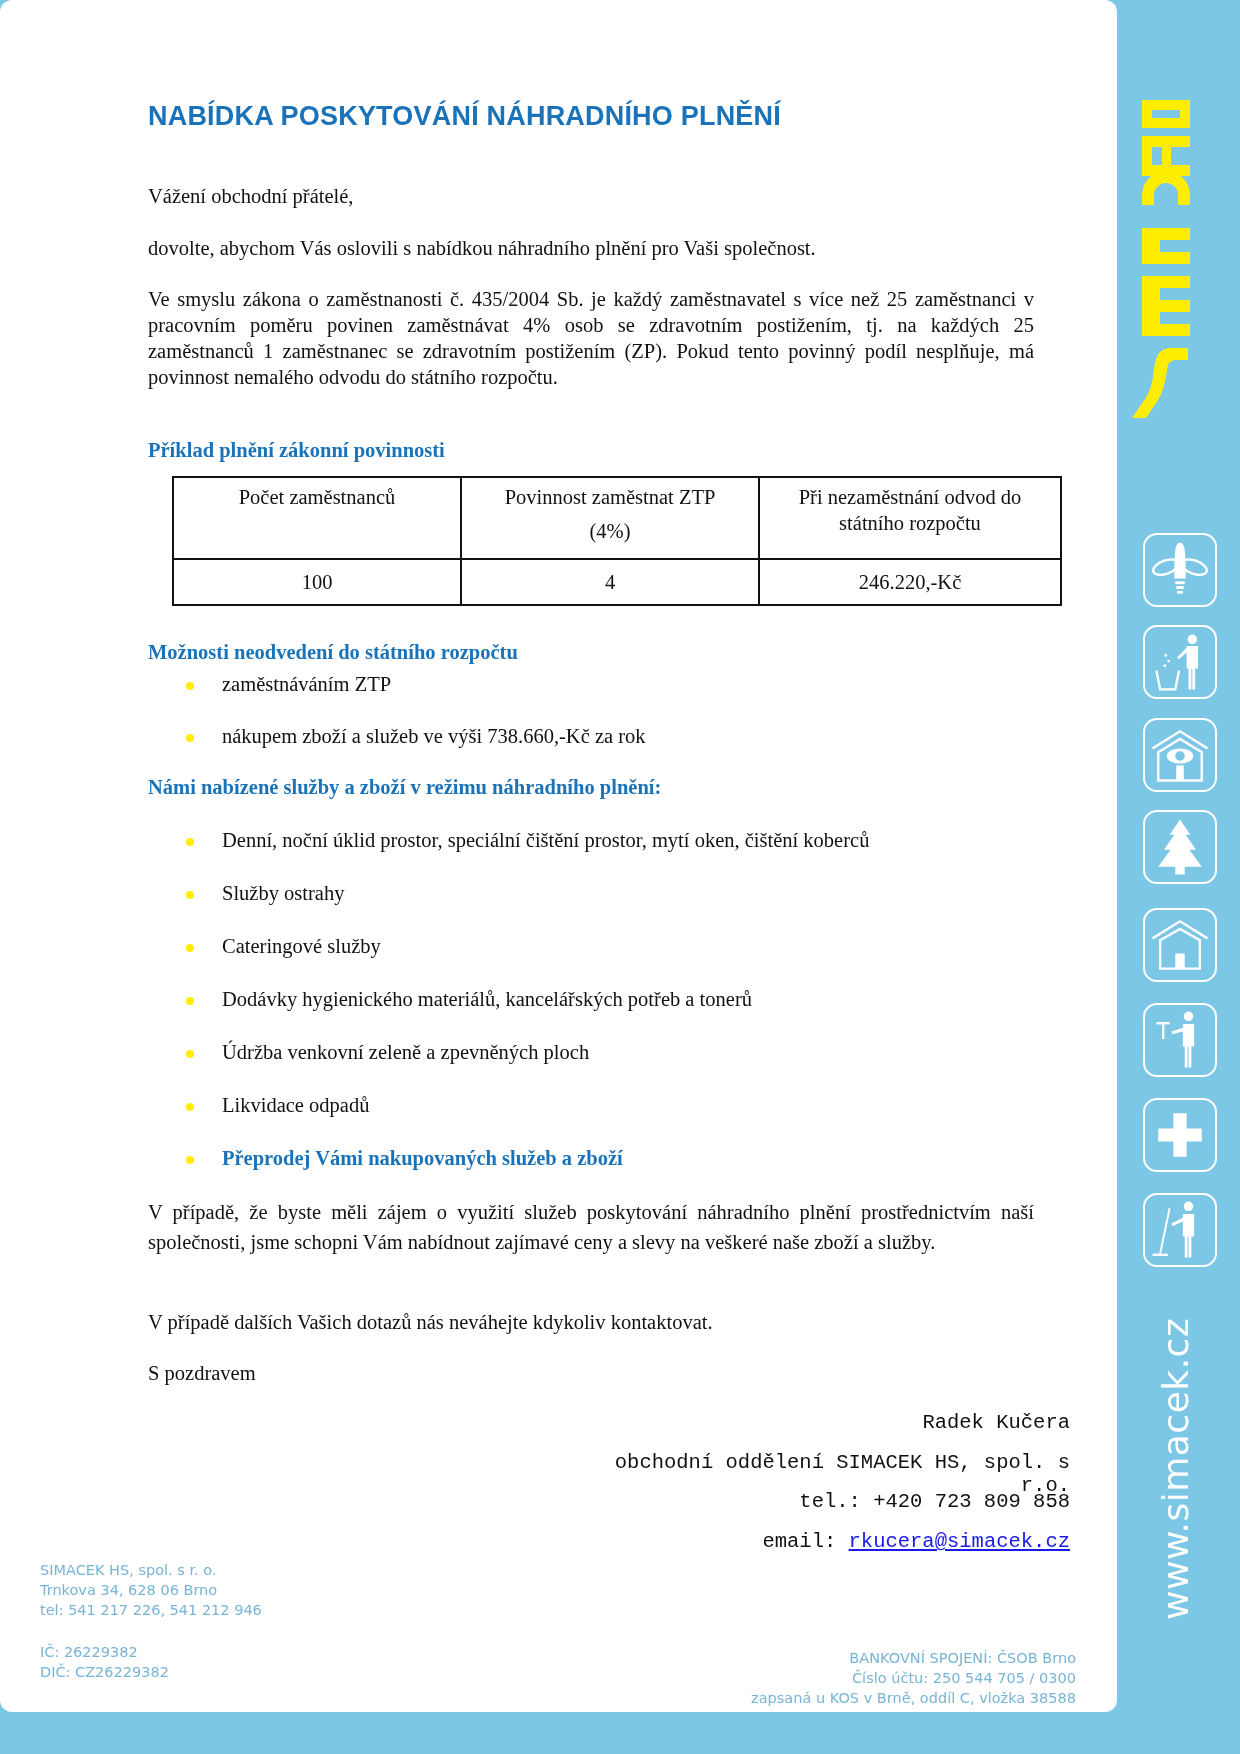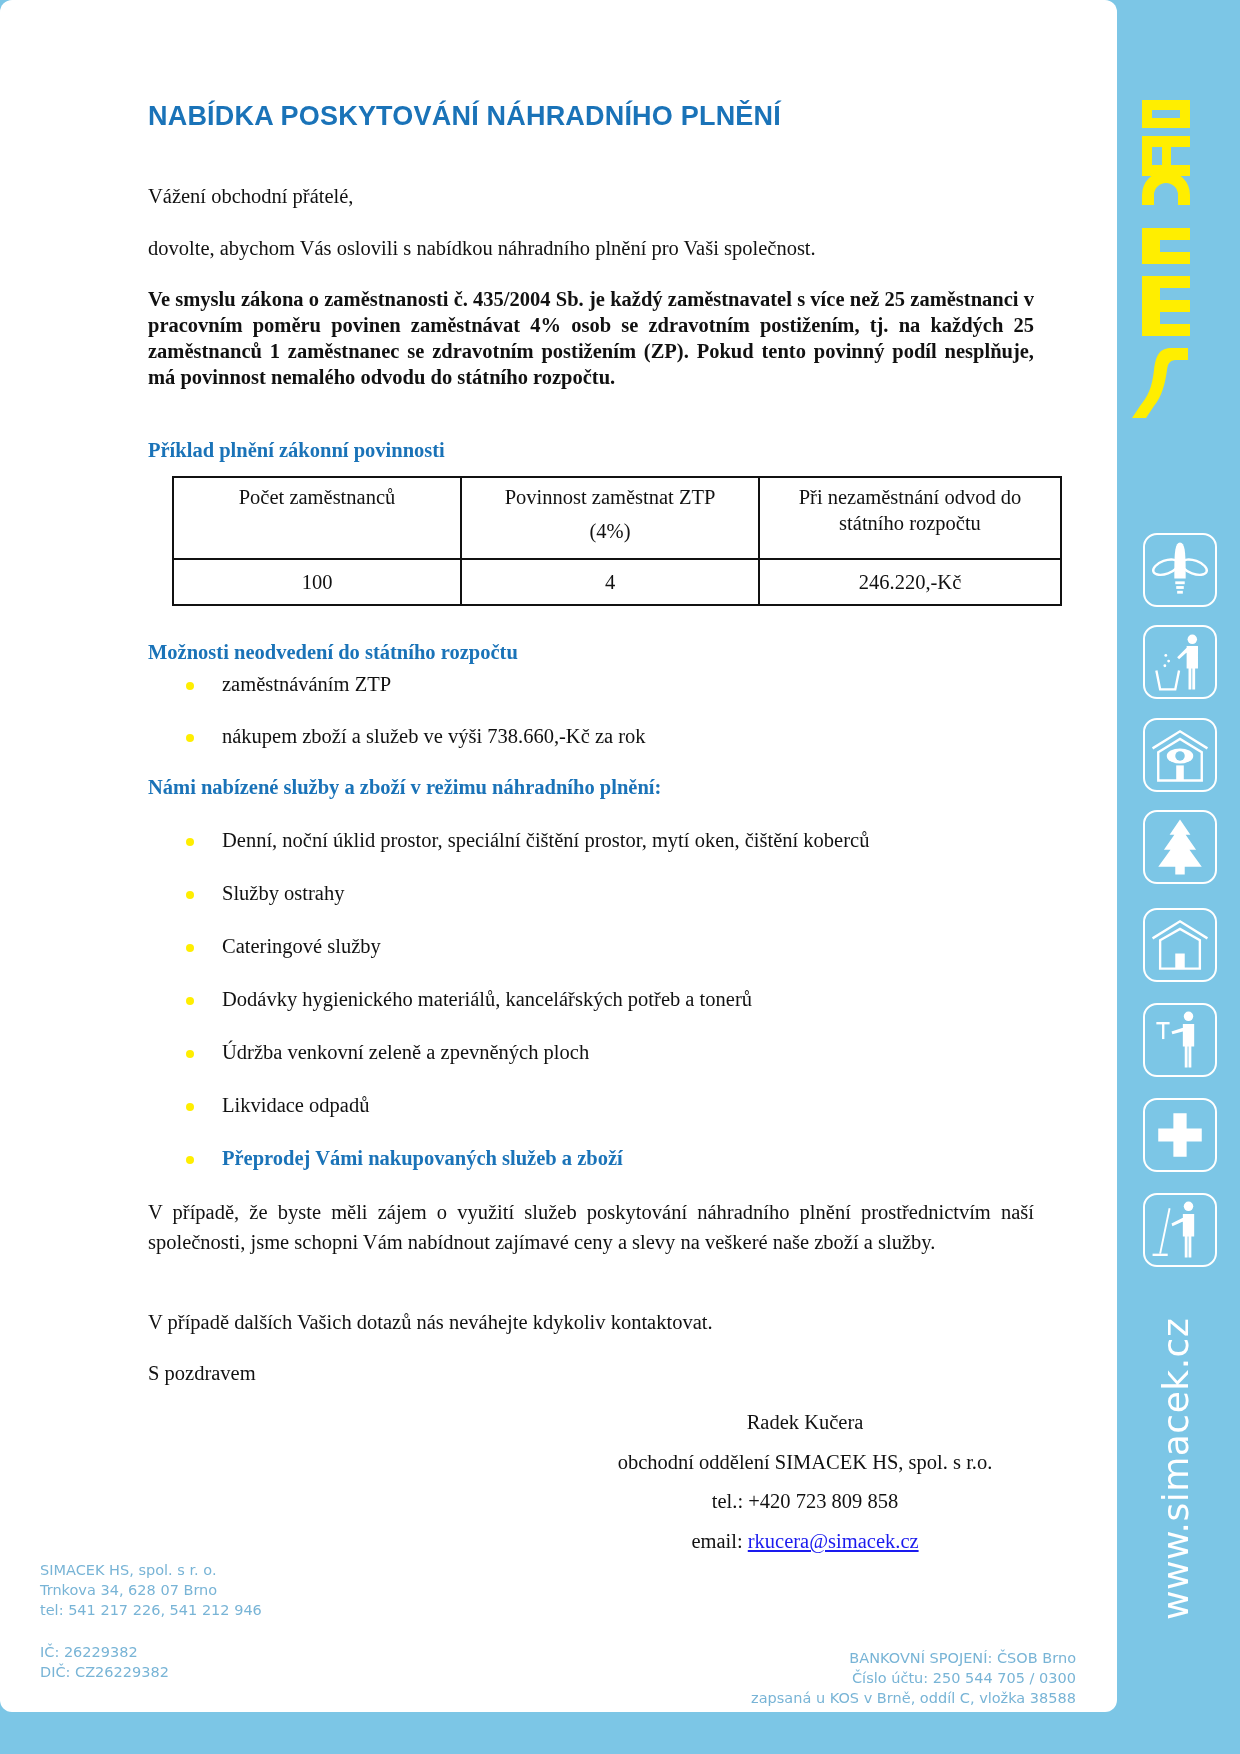--- a/index.html
+++ b/index.html
@@ -8,37 +8,37 @@
   .title { position:absolute; left:148px; top:101px; font-family:"Liberation Sans", sans-serif; font-weight:bold; font-size:27px; color:#1a73b8; letter-spacing:0.2px; }
   .p { position:absolute; left:148px; width:886px; font-size:20.5px; color:#111; line-height:26px; }
   .justify { text-align:justify; text-align-last:left; }
   .h2 { position:absolute; left:148px; font-weight:bold; font-size:20.5px; color:#1a73b8; }
   table.t { position:absolute; left:148px; top:476px; width:890px; border-collapse:collapse; font-size:20.5px; color:#111;margin-left:24px; }
   table.t td { border:2px solid #111; text-align:center; vertical-align:top; padding:6px 8px; line-height:26px; }
   .bul { position:absolute; left:186px; font-size:20.5px; color:#111; }
   .bul .dot { position:absolute; left:0; top:9px; width:8px; height:8px; border-radius:50%; background:#ffee00; }
   .bul .txt { position:absolute; left:36px; top:0; white-space:nowrap; }
   .bul.blue .txt { color:#1a73b8; font-weight:bold; }
-  .sig { position:absolute; left:560px; width:490px; text-align:center; font-size:20.5px; color:#111; }
+  .sig { position:absolute; left:580px; width:490px; text-align:right; font-size:20.5px; color:#111;font-family:Liberation Mono, monospace; }
   .sig a { color:#1a1aee; text-decoration:underline; }
   .foot { position:absolute; font-family:"DejaVu Sans", sans-serif; font-size:14.5px; color:#78b4d6; line-height:20px; }
   .logo { position:absolute; left:1122px; top:100px; width:80px; height:320px; }
   .icon-box { position:absolute; left:1143px; width:74px; height:74px; border:2.5px solid #fff; border-radius:14px; box-sizing:border-box; }
   .icon-box svg { position:absolute; left:0; top:0; width:100%; height:100%; }
   .web { position:absolute; left:1155px; top:1620px; transform-origin:0 0; transform:rotate(-90deg); font-family:"DejaVu Sans", sans-serif; font-size:36px; color:#fff; white-space:nowrap; letter-spacing:0.5px; }
 </style>
 </head>
 <body>
 
 <div class="page">
   <div class="title">NABÍDKA POSKYTOVÁNÍ NÁHRADNÍHO PLNĚNÍ</div>
 
   <div class="p" style="top:183px;">Vážení obchodní přátelé,</div>
   <div class="p" style="top:235px;">dovolte, abychom Vás oslovili s nabídkou náhradního plnění pro Vaši společnost.</div>
-  <div class="p justify" style="top:286px;font-weight:bold;">Ve smyslu zákona o zaměstnanosti č. 435/2004 Sb. je každý zaměstnavatel s více než 25 zaměstnanci v pracovním poměru povinen zaměstnávat 4% osob se zdravotním postižením, tj. na každých 25 zaměstnanců 1 zaměstnanec se zdravotním postižením (ZP). Pokud tento povinný podíl nesplňuje, má povinnost nemalého odvodu do státního rozpočtu.</div>
+  <div class="p justify" style="top:286px;">Ve smyslu zákona o zaměstnanosti č. 435/2004 Sb. je každý zaměstnavatel s více než 25 zaměstnanci v pracovním poměru povinen zaměstnávat 4% osob se zdravotním postižením, tj. na každých 25 zaměstnanců 1 zaměstnanec se zdravotním postižením (ZP). Pokud tento povinný podíl nesplňuje, má povinnost nemalého odvodu do státního rozpočtu.</div>
 
   <div class="h2" style="top:439px;">Příklad plnění zákonní povinnosti</div>
 
   <table class="t">
     <tbody>
         <tr style="height:82px;">
       <td style="width:270px;"><span>Počet zaměstnanců</span></td>
       <td style="width:280px;">
             <div>Povinnost zaměstnat ZTP</div>
             <div style="margin-top:8px;">(4%)</div>
@@ -97,21 +97,21 @@
   <div class="p" style="top:1309px;">V případě dalších Vašich dotazů nás neváhejte kdykoliv kontaktovat.</div>
   <div class="p" style="top:1360px;">S pozdravem</div>
 
   <div class="sig" style="top:1411px;">Radek Kučera</div>
   <div class="sig" style="top:1451px;">obchodní oddělení SIMACEK HS, spol. s r.o.</div>
   <div class="sig" style="top:1490px;">tel.: +420 723 809 858</div>
   <div class="sig" style="top:1530px;"><span>email: </span><a>rkucera@simacek.cz</a></div>
 
   <div class="foot" style="left:40px; top:1560px;">
     <div>SIMACEK HS, spol. s r. o.</div>
-    <div>Trnkova 34, 628 07 Brno</div>
+    <div>Trnkova 34, 628 06 Brno</div>
     <div>tel: 541 217 226, 541 212 946</div>
     <div style="height:22px;"></div>
     <div>IČ: 26229382</div>
     <div>DIČ: CZ26229382</div>
   </div>
   <div class="foot" style="right:41px; top:1620px; text-align:right; width:420px;margin-top:28px;">
     <div>BANKOVNÍ SPOJENÍ: ČSOB Brno</div>
     <div>Číslo účtu: 250 544 705 / 0300</div>
     <div>zapsaná u KOS v Brně, oddíl C, vložka 38588</div>
   </div>

